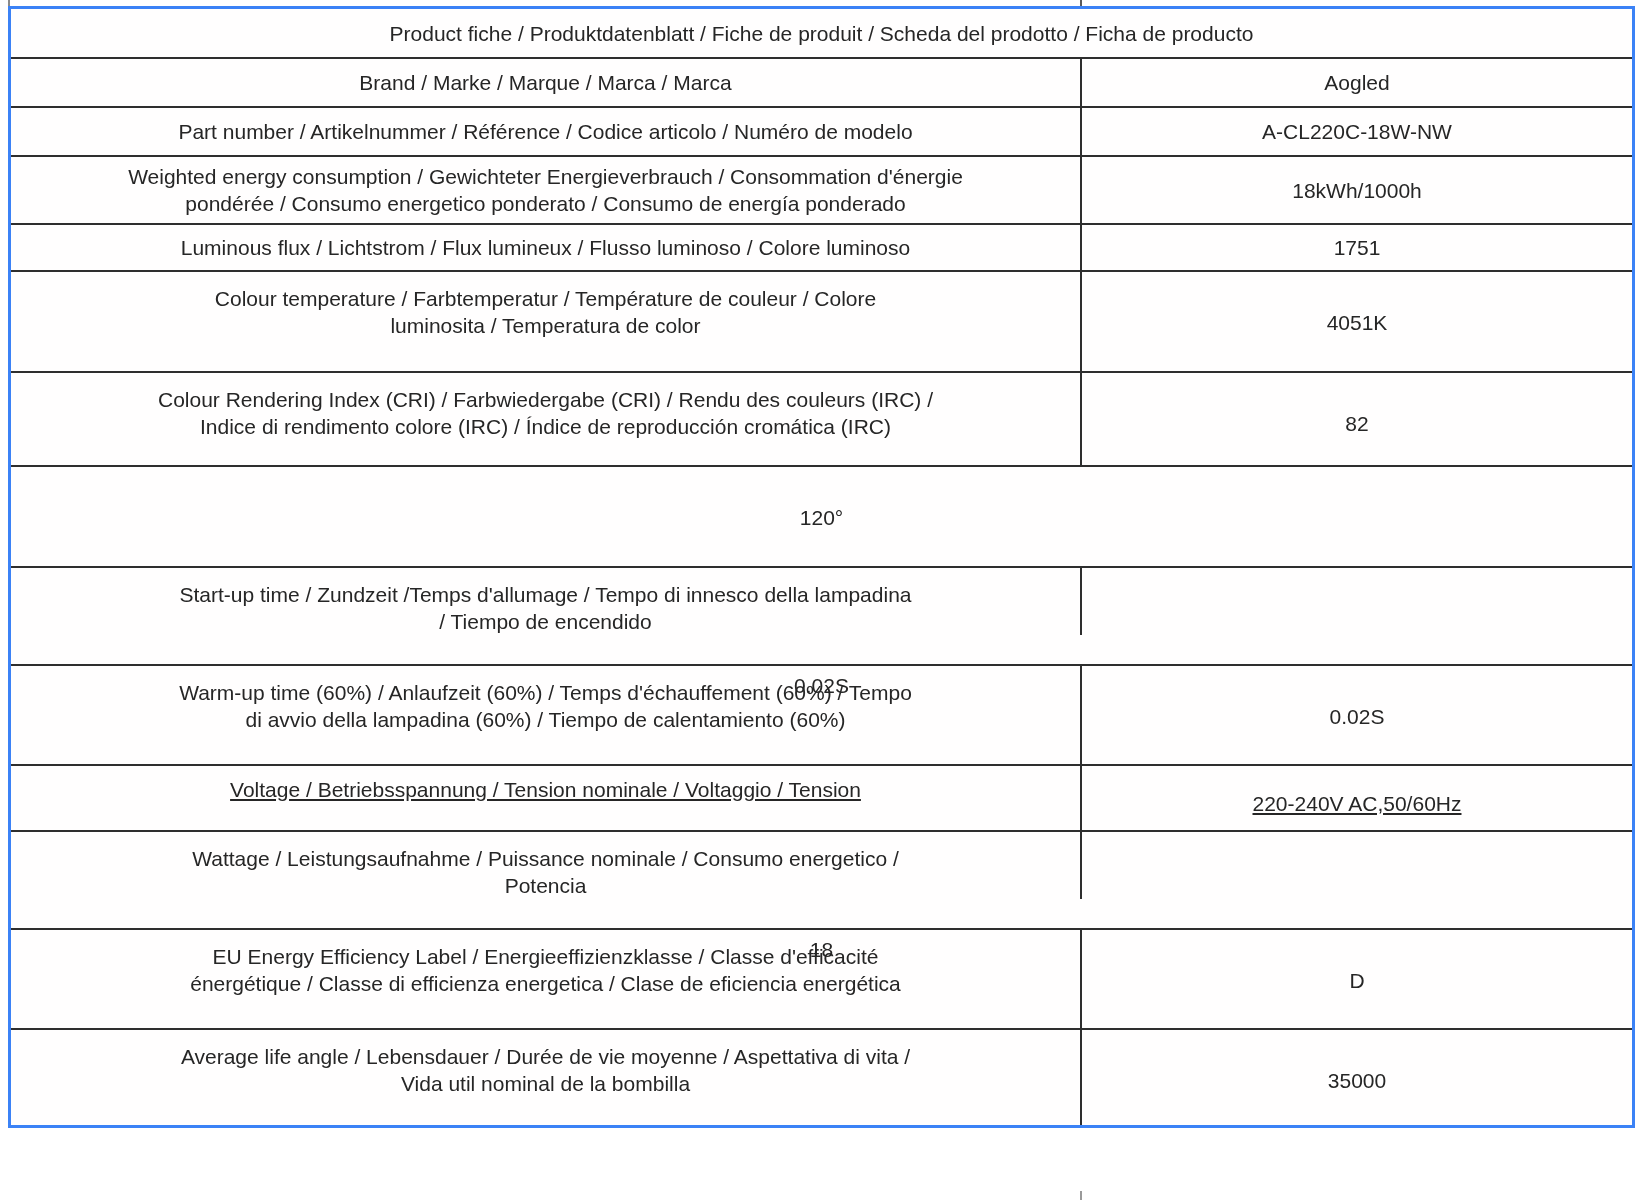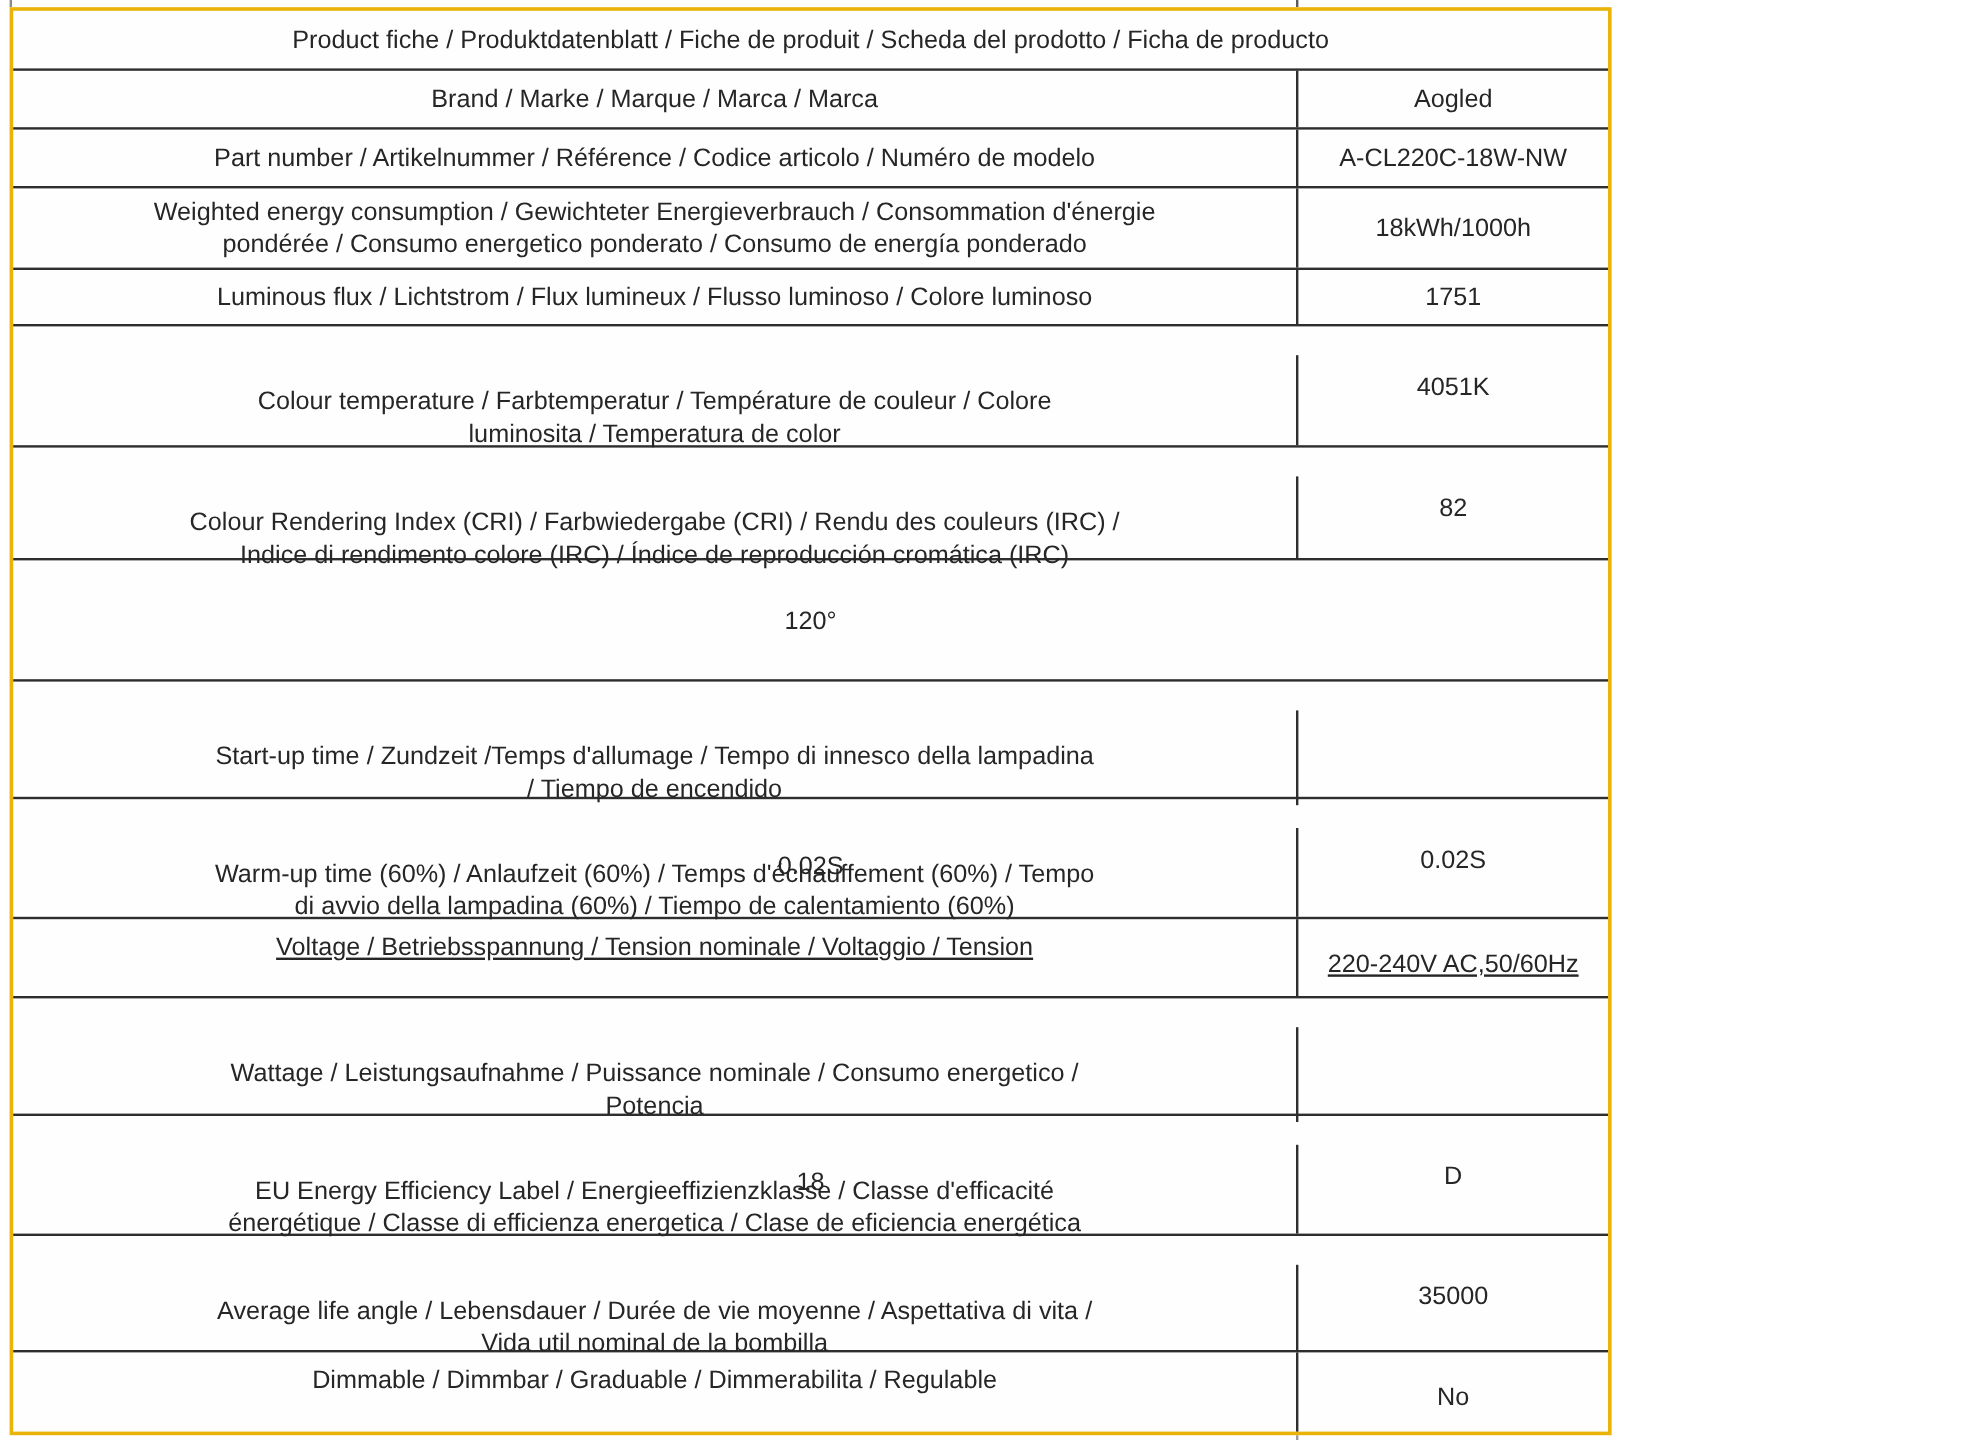--- a/index.html
+++ b/index.html
@@ -9,23 +9,23 @@
     height: 1200px;
     background: #ffffff;
     font-family: "Liberation Sans", sans-serif;
     color: #262626;
     overflow: hidden;
   }
   .fiche {
     position: absolute;
     left: 8px;
     top: 6px;
-    width: 1335px;
+    width: 1627px;
     box-sizing: border-box;
-    border: 3px solid #eab308;
+    border: 3px solid #3b82f6;
     background: #fffefe;
   }
   .trow {
     display: flex;
     box-sizing: border-box;
     font-size: 21px;
     line-height: 27px;
   }
   .trow + .trow { border-top: 2px solid #2e2e2e; }
   .cell {
@@ -33,21 +33,21 @@
     display: flex;
     justify-content: center;
     text-align: center;
   }
   .cell span { white-space: pre-line; display: block; max-width: 1010px; }
   .lbl { width: 1071px; border-right: 2px solid #2e2e2e; }
   .val { flex: 1; }
   .title-cell { width: 100%; }
   
   .vc .cell { align-items: center; }
-  .vt .lbl  { align-items: flex-start; padding-top: 25px; margin-top: 24px; }
+  .vt .lbl  { align-items: flex-start; padding-top: 13px; }
   .vt .val  { align-items: flex-start; padding-top: 37px; }
   .vm .lbl  { align-items: flex-start; padding-top: 10px; }
   .vm .val  { align-items: flex-start; padding-top: 24px; }
   
   .h48  { height: 48px; }
   .h49  { height: 49px; }
   .h47  { height: 47px; }
   .h66  { height: 66px; text-decoration: underline; }
   .h68  { height: 68px; }
   .h94  { height: 94px; justify-content: space-between; }
@@ -197,23 +197,15 @@
     <div class="trow h97 vt">
       <div class="cell lbl">
           <span>Average life angle / Lebensdauer / Durée de vie moyenne / Aspettativa di vita /
 Vida util nominal de la bombilla</span>
         </div>
       <div class="cell val">
           <span>35000</span>
         </div>
     </div>
 
-    <div class="trow h68 vm">
-      <div class="cell lbl">
-          <span>Dimmable / Dimmbar / Graduable / Dimmerabilita / Regulable</span>
-        </div>
-      <div class="cell val">
-          <span>No</span>
-        </div>
-    </div>
 
   </div>
 </div>
 
 </body></html>

